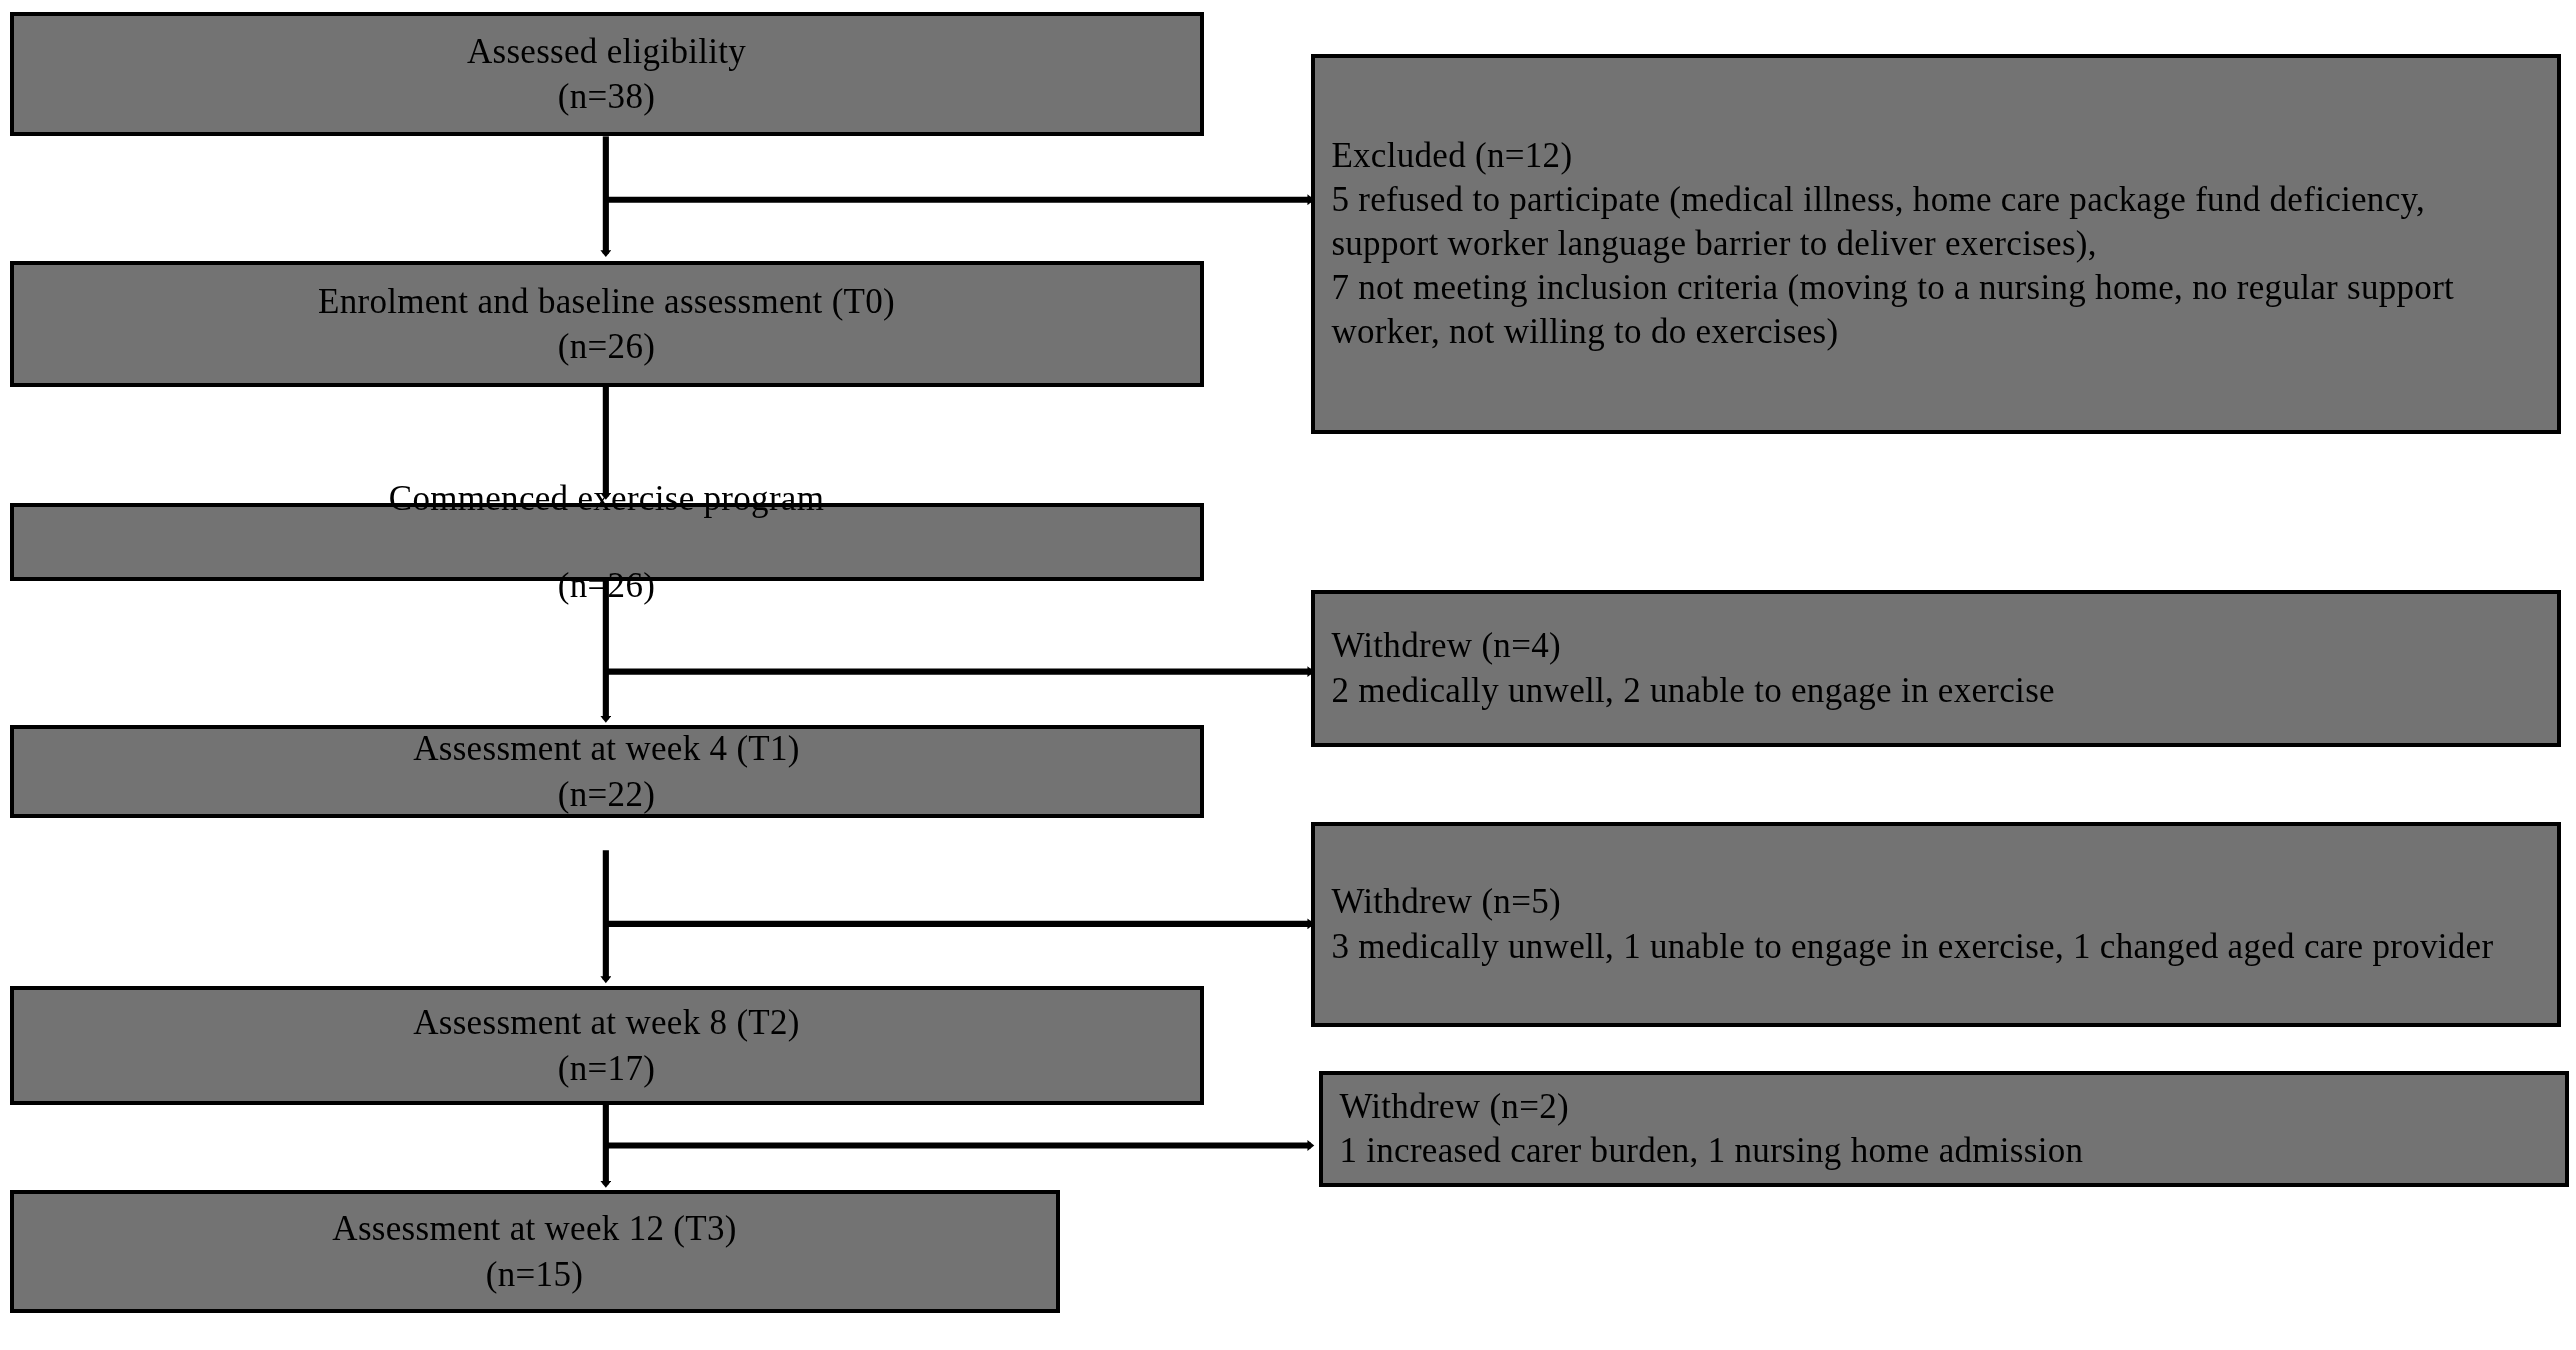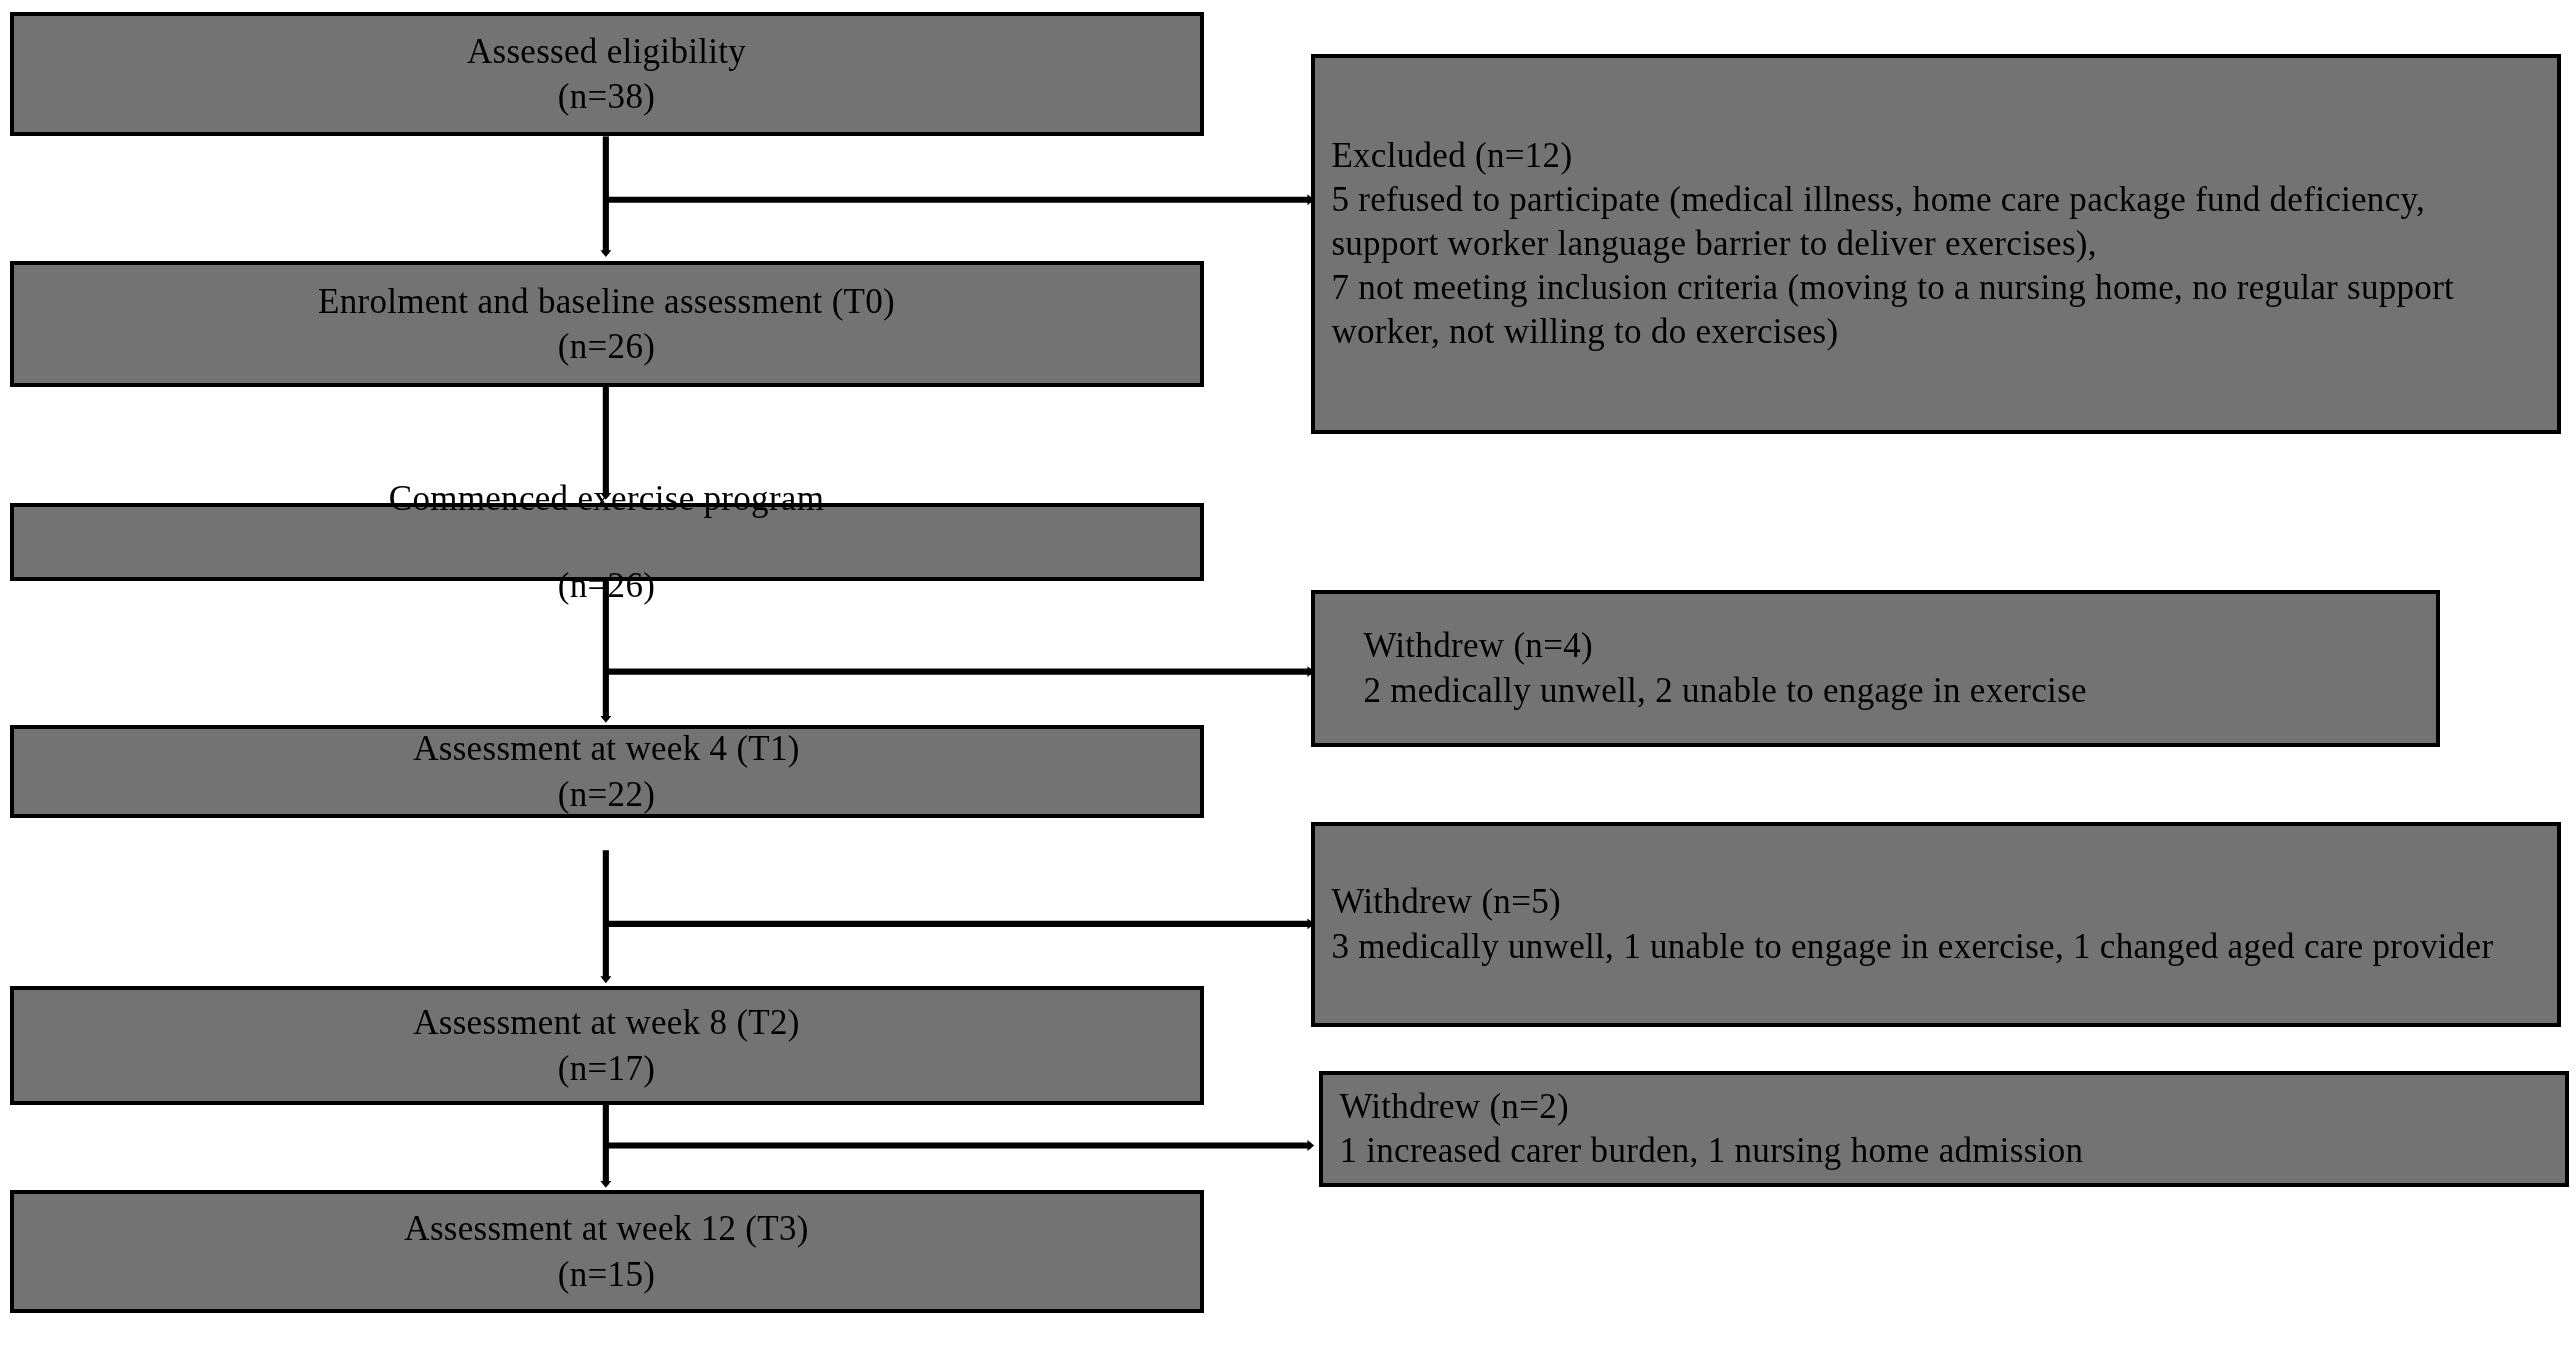--- a/index.html
+++ b/index.html
@@ -117,32 +117,32 @@
   <div class="node center" style="left:9.5px; top:725px; width:1194px; height:93px;">
     <span class="line">Assessment at week 4 (T1)</span>
     <span class="line">(n=22)</span>
   </div>
 
   <div class="node center" style="left:9.5px; top:986px; width:1194px; height:119px;">
     <span class="line">Assessment at week 8 (T2)</span>
     <span class="line">(n=17)</span>
   </div>
 
-  <div class="node center" style="left:9.5px; top:1190px; width:1194px; height:123px;">
+  <div class="node center" style="left:9.5px; top:1190px; width:1050px; height:123px;">
     <span class="line">Assessment at week 12 (T3)</span>
     <span class="line">(n=15)</span>
   </div>
 
   <div class="node left" style="left:1311px; top:12.3px; width:1250px; height:380px;margin-top:42px;">
     <span class="line tight">Excluded (n=12)</span>
     <span class="line tight">5 refused to participate (medical illness, home care package fund deficiency, support worker language barrier to deliver exercises),</span>
     <span class="line tight">7 not meeting inclusion criteria (moving to a nursing home, no regular support worker, not willing to do exercises)</span>
   </div>
 
-  <div class="node left" style="left:1311px; top:590px; width:1129px; height:157px;padding-left:32px;">
+  <div class="node left" style="left:1311px; top:590px; width:1250px; height:157px;">
     <span class="line tight">Withdrew (n=4)</span>
     <span class="line tight">2 medically unwell, 2 unable to engage in exercise</span>
   </div>
 
   <div class="node left" style="left:1311px; top:822px; width:1250px; height:205px;">
     <span class="line tight">Withdrew (n=5)</span>
     <span class="line tight">3 medically unwell, 1 unable to engage in exercise, 1 changed aged care provider</span>
   </div>
 
   <div class="node left" style="left:1311px; top:1071px; width:1250px; height:116px;margin-left:8px;">

